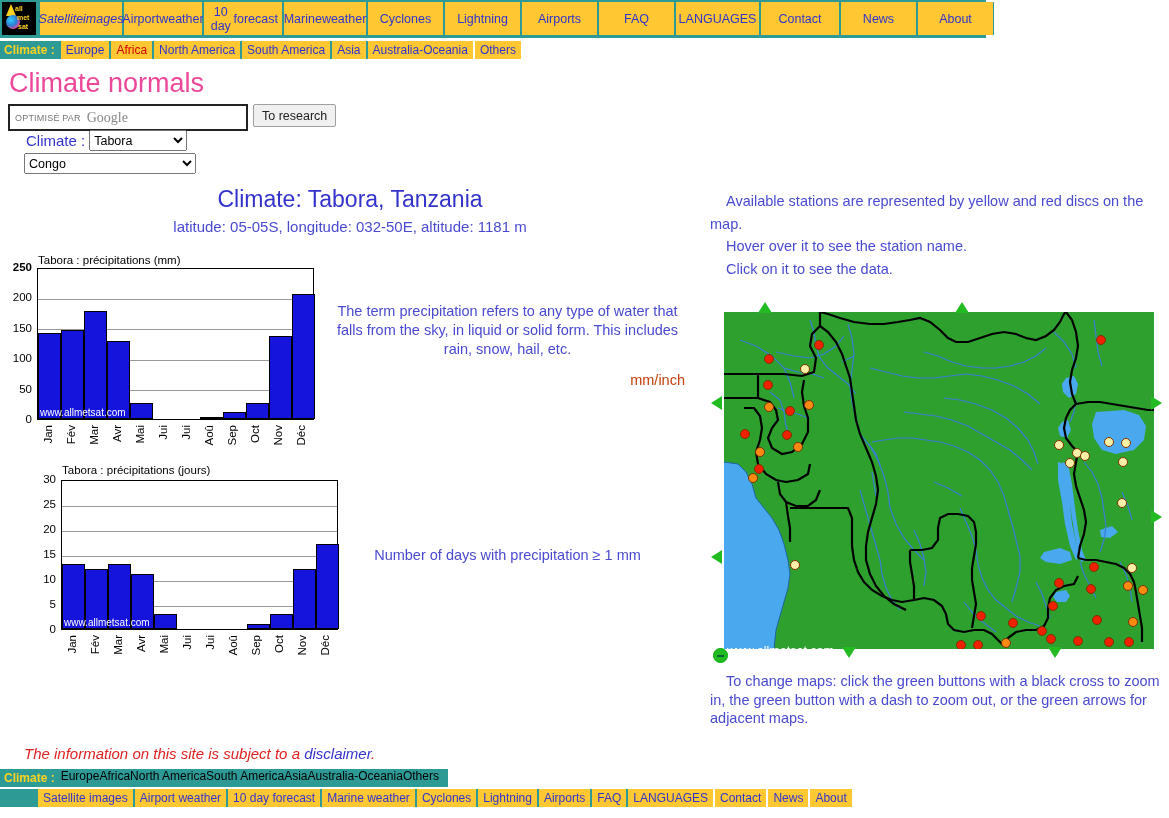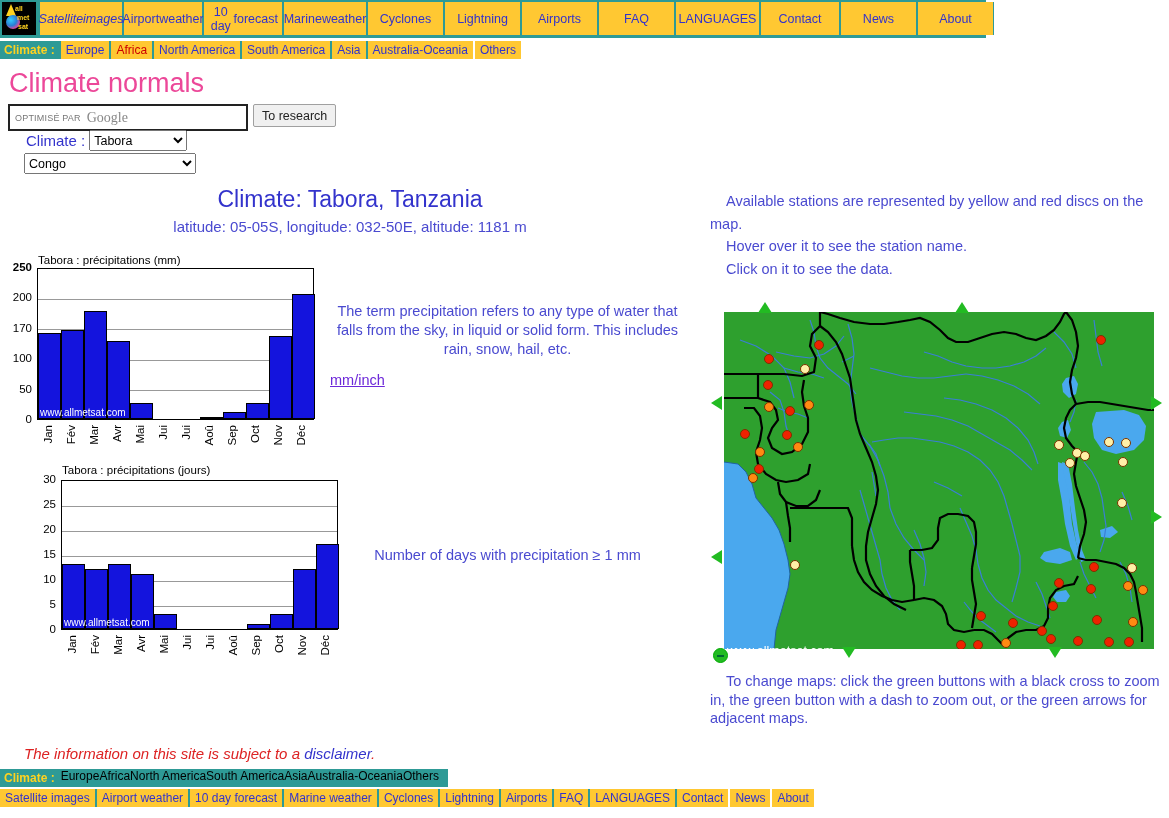--- a/index.html
+++ b/index.html
@@ -114,22 +114,22 @@
     transform-origin: center;
   }
   .wm { position:absolute; font-size:10px; color:#fff; font-family:"Liberation Sans",sans-serif; white-space:nowrap;}
 
   
   .precip-txt {
     position:absolute; left:330px; top:302px; width:355px;
     font-size:14.5px; color:#4a4ad0; text-align:center; line-height:19px;
   }
   .mminch {
-    position:absolute; left:330px; top:372px; width:355px; text-align:left;
-    font-size:14.5px; color:#6d28d9; cursor:pointer;text-decoration:underline;
+    position:absolute; left:330px; top:372px; width:355px; text-align:right;
+    font-size:14.5px; color:#c2410c; cursor:pointer;
   }
   .days-txt {
     position:absolute; left:330px; top:547px; width:355px; text-align:center;
     font-size:14.5px; color:#4a4ad0;
   }
   .info-txt {
     position:absolute; left:710px; top:190px; width:458px;
     font-size:14.5px; color:#4a4ad0; line-height:22.5px;
   }
   .info-txt p { margin:0; text-indent:16px;}
@@ -268,21 +268,21 @@
       <div class="bar" style="left: 92.3333px; width: 23.0833px; height: 15.808px; bottom: 0px;"></div>
       <div class="bar" style="left: 161.583px; width: 23.0833px; height: 0.608px; bottom: 0px;"></div>
       <div class="bar" style="left: 184.667px; width: 23.0833px; height: 6.688px; bottom: 0px;"></div>
       <div class="bar" style="left: 207.75px; width: 23.0833px; height: 15.808px; bottom: 0px;"></div>
       <div class="bar" style="left: 230.833px; width: 23.0833px; height: 83.296px; bottom: 0px;"></div>
       <div class="bar" style="left: 253.917px; width: 23.0833px; height: 124.64px; bottom: 0px;"></div>
     </div>
     <div class="ytick" style="left: 3px; top: 413px; width: 29px;">0</div>
     <div class="ytick" style="left: 3px; top: 382.6px; width: 29px;">50</div>
     <div class="ytick" style="left: 3px; top: 352.2px; width: 29px;">100</div>
-    <div class="ytick" style="left: 3px; top: 321.8px; width: 29px;">170</div>
+    <div class="ytick" style="left: 3px; top: 321.8px; width: 29px;">150</div>
     <div class="ytick" style="left: 3px; top: 291.4px; width: 29px;">200</div>
     <div class="ytick" style="left: 3px; top: 261px; width: 29px; font-weight: bold;">250</div>
     <div class="xtick" style="left: 41.5417px; top: 425px;">Jan</div>
     <div class="xtick" style="left: 64.625px; top: 425px;">Fév</div>
     <div class="xtick" style="left: 87.7083px; top: 425px;">Mar</div>
     <div class="xtick" style="left: 110.792px; top: 425px;">Avr</div>
     <div class="xtick" style="left: 133.875px; top: 425px;">Mai</div>
     <div class="xtick" style="left: 156.958px; top: 425px;">Jui</div>
     <div class="xtick" style="left: 180.042px; top: 425px;">Jui</div>
     <div class="xtick" style="left: 203.125px; top: 425px;">Aoû</div>
@@ -511,21 +511,21 @@
       <div class="it">Europe</div>
       <div class="it sel">Africa</div>
       <div class="it">North America</div>
       <div class="it">South America</div>
       <div class="it">Asia</div>
       <div class="it">Australia-Oceania</div>
       <div class="it">Others</div>
     </div>
 </div>
 <div class="footbar2">
-  <div id="footer-nav-items" style="display:flex;">
+  <div id="footer-nav-items" style="display:flex;margin-left:38px;">
       <div class="it">Satellite images</div>
       <div class="it">Airport weather</div>
       <div class="it">10 day forecast</div>
       <div class="it">Marine weather</div>
       <div class="it">Cyclones</div>
       <div class="it">Lightning</div>
       <div class="it">Airports</div>
       <div class="it">FAQ</div>
       <div class="it">LANGUAGES</div>
       <div class="it">Contact</div>

